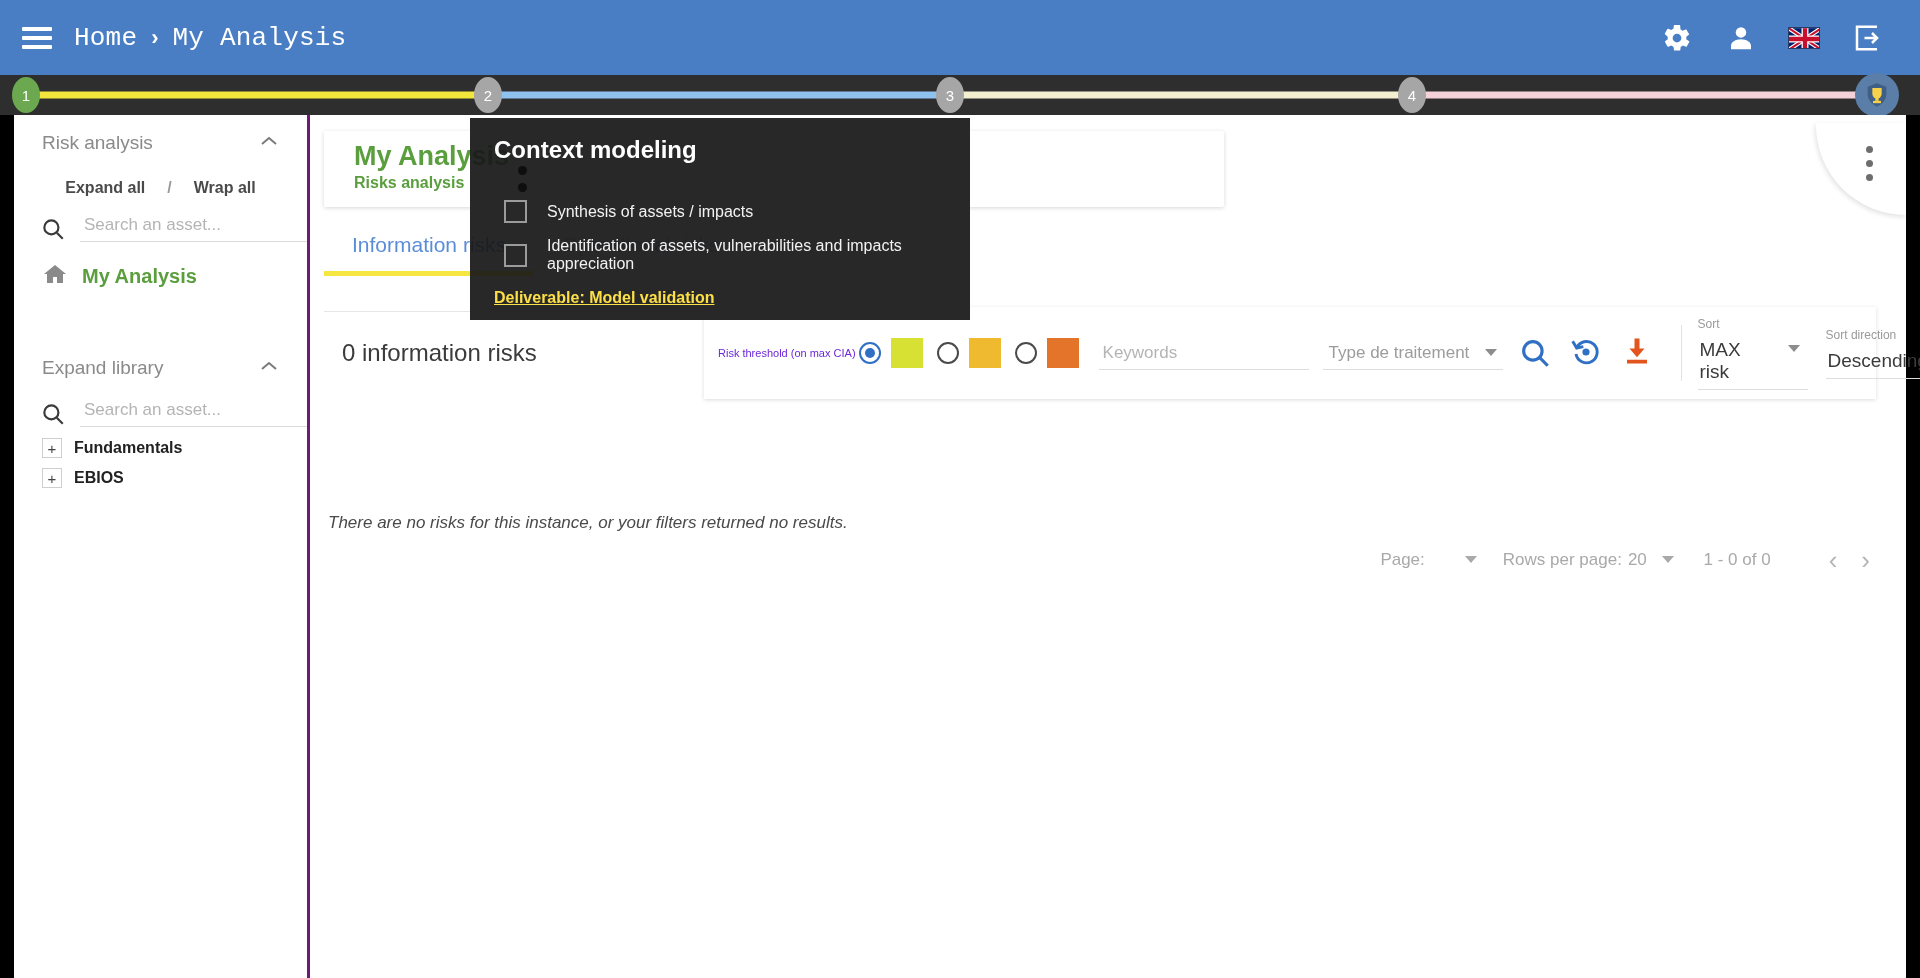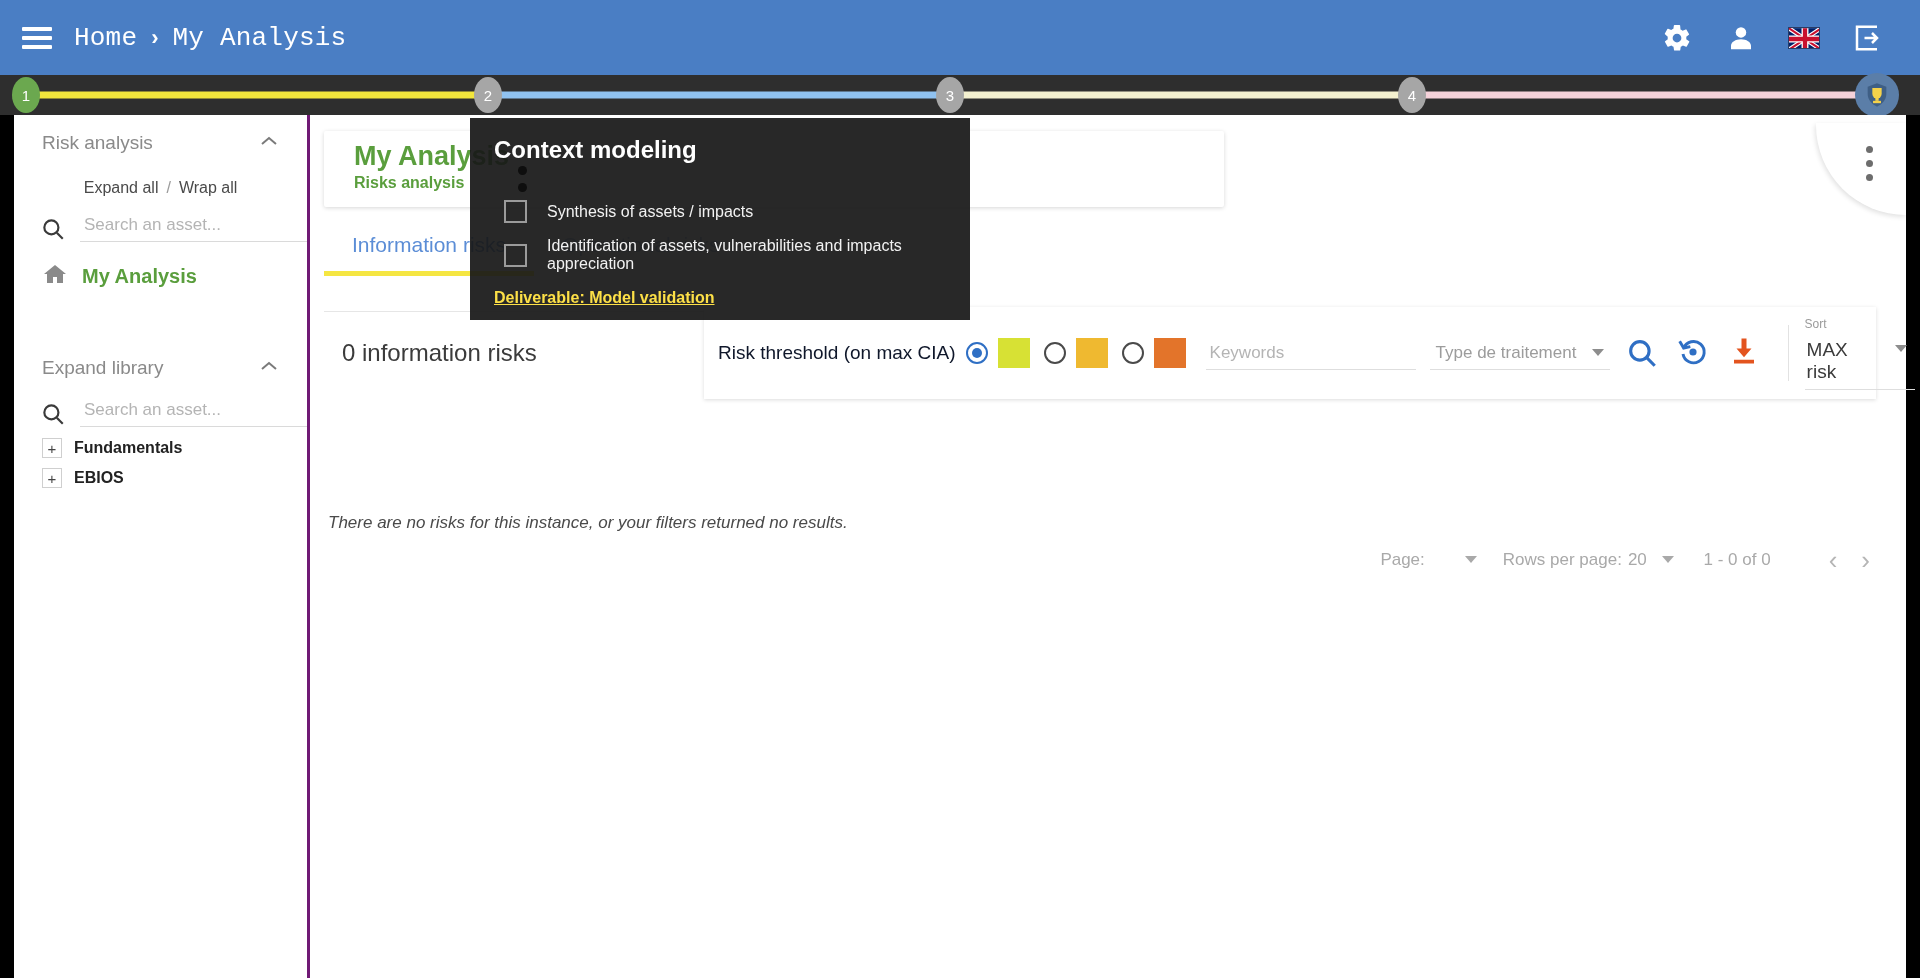--- a/index.html
+++ b/index.html
@@ -46,22 +46,22 @@
 
   
   .body-wrap { position: absolute; left: 14px; top: 115px; width: 1892px; height: 863px; background: #fff; }
   .sidebar { position: absolute; left: 0; top: 0; width: 296px; height: 863px;
     background: #fff; border-right: 3px solid #701a75; }
   .side-section { padding: 0 18px; }
   .side-head { display: flex; align-items: center; justify-content: space-between;
     height: 56px; padding: 0 10px; }
   .side-head-title { color: #8a8a8a; font-size: 19px; }
   .chev { color: #7a7a7a; font-size: 16px; cursor: pointer; }
-  .expand-row { display: flex; align-items: center; justify-content: center; gap: 8px;
-    font-size: 16px; color: #4a4a4a; margin: 8px 0 14px 0; }
+  .expand-row { display: flex; align-items: center; justify-content: center; gap: 22px;
+    font-size: 16px; color: #4a4a4a; margin: 8px 0 14px 0; font-weight: bold; }
   .expand-row a { cursor: pointer; }
   .expand-row .slash { color: #9a9a9a; }
   .search-row { display: flex; align-items: flex-end; gap: 14px; padding: 0 10px 6px 8px; }
   .search-ic { width: 26px; height: 26px; flex: none; }
   .search-in { flex: 1; border: none; border-bottom: 1px solid #dadada;
     font-size: 17px; color: #555; padding: 4px 2px 6px 4px; outline: none;
     font-family: "Liberation Sans", sans-serif; background: transparent; }
   .search-in::placeholder { color: #b4b4b4; }
   .addbtn { width: 28px; height: 28px; flex: none; cursor: pointer; }
   .tree-root { display: flex; align-items: center; gap: 14px; padding: 14px 10px 8px 10px; }
@@ -93,21 +93,21 @@
     background: #fff; border-radius: 0 0 0 90px; box-shadow: -1px 2px 5px rgba(0,0,0,.12); }
   .divider { position: absolute; left: 14px; right: 30px; top: 196px; height: 1px; background: #e6e6e6; }
 
   .countrow { position: absolute; left: 14px; top: 212px; right: 20px; height: 64px; }
   .count-label { position: absolute; left: 18px; top: 12px; font-size: 24px; color: #3b3b3b; }
   .filter-card {
     position: absolute; left: 380px; top: -20px; right: 10px; height: 92px;
     background: #fff; box-shadow: 0 1px 4px rgba(0,0,0,.14);
     display: flex; align-items: center; padding: 0 14px;
   }
-  .thr-label { font-size: 19px; color: #0f172a; margin-right: 10px; white-space: nowrap; }
+  .thr-label { font-size: 11px; color: #6d28d9; margin-right: 3px; white-space: nowrap; }
   .radio { width: 22px; height: 22px; border-radius: 50%; border: 2px solid #4a4a4a;
     display: inline-block; position: relative; cursor: pointer; flex: none; }
   .radio.on { border-color: #2f6fc4; }
   .radio.on::after { content: ""; position: absolute; left: 4px; top: 4px;
     width: 10px; height: 10px; border-radius: 50%; background: #2f6fc4; }
   .swatch { width: 32px; height: 30px; margin: 0 14px 0 10px; flex: none; cursor: pointer; }
   .kw-in { border: none; border-bottom: 1px solid #dedede; font-size: 17px; color: #555;
     width: 210px; padding: 6px 4px; outline: none; margin-left: 6px; margin-right: 8px;
     font-family: "Liberation Sans", sans-serif; background: transparent; }
   .kw-in::placeholder { color: #b4b4b4; }

